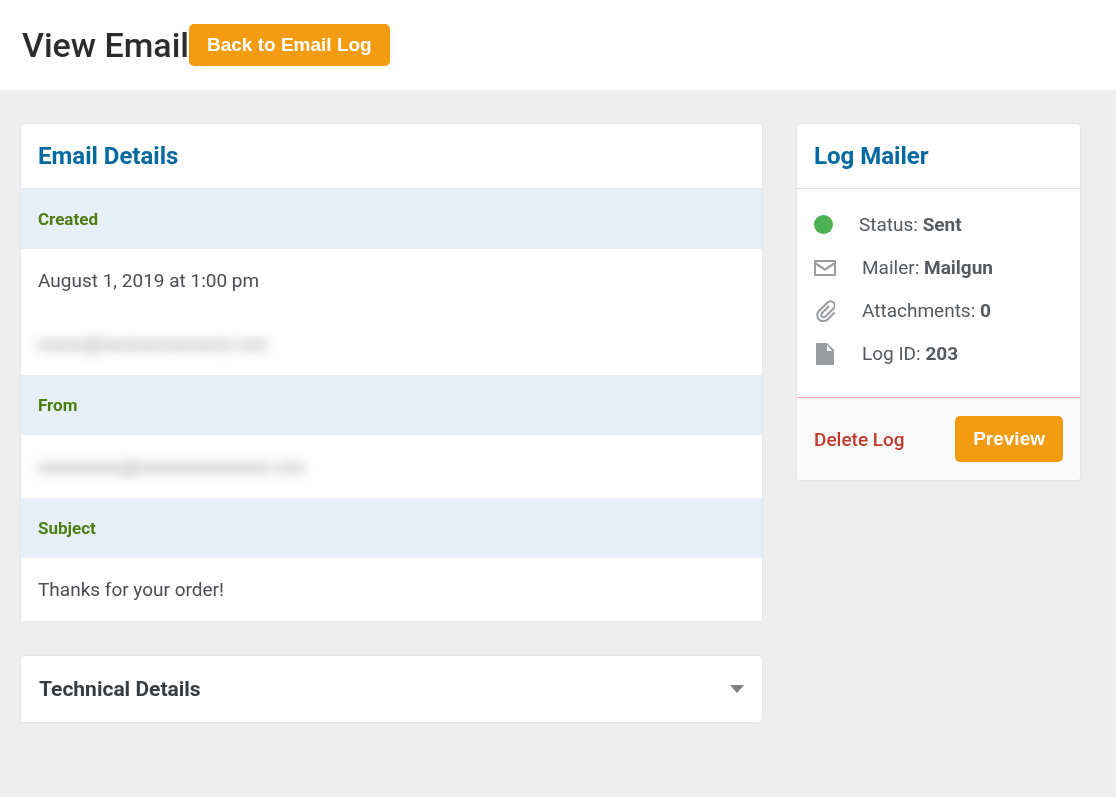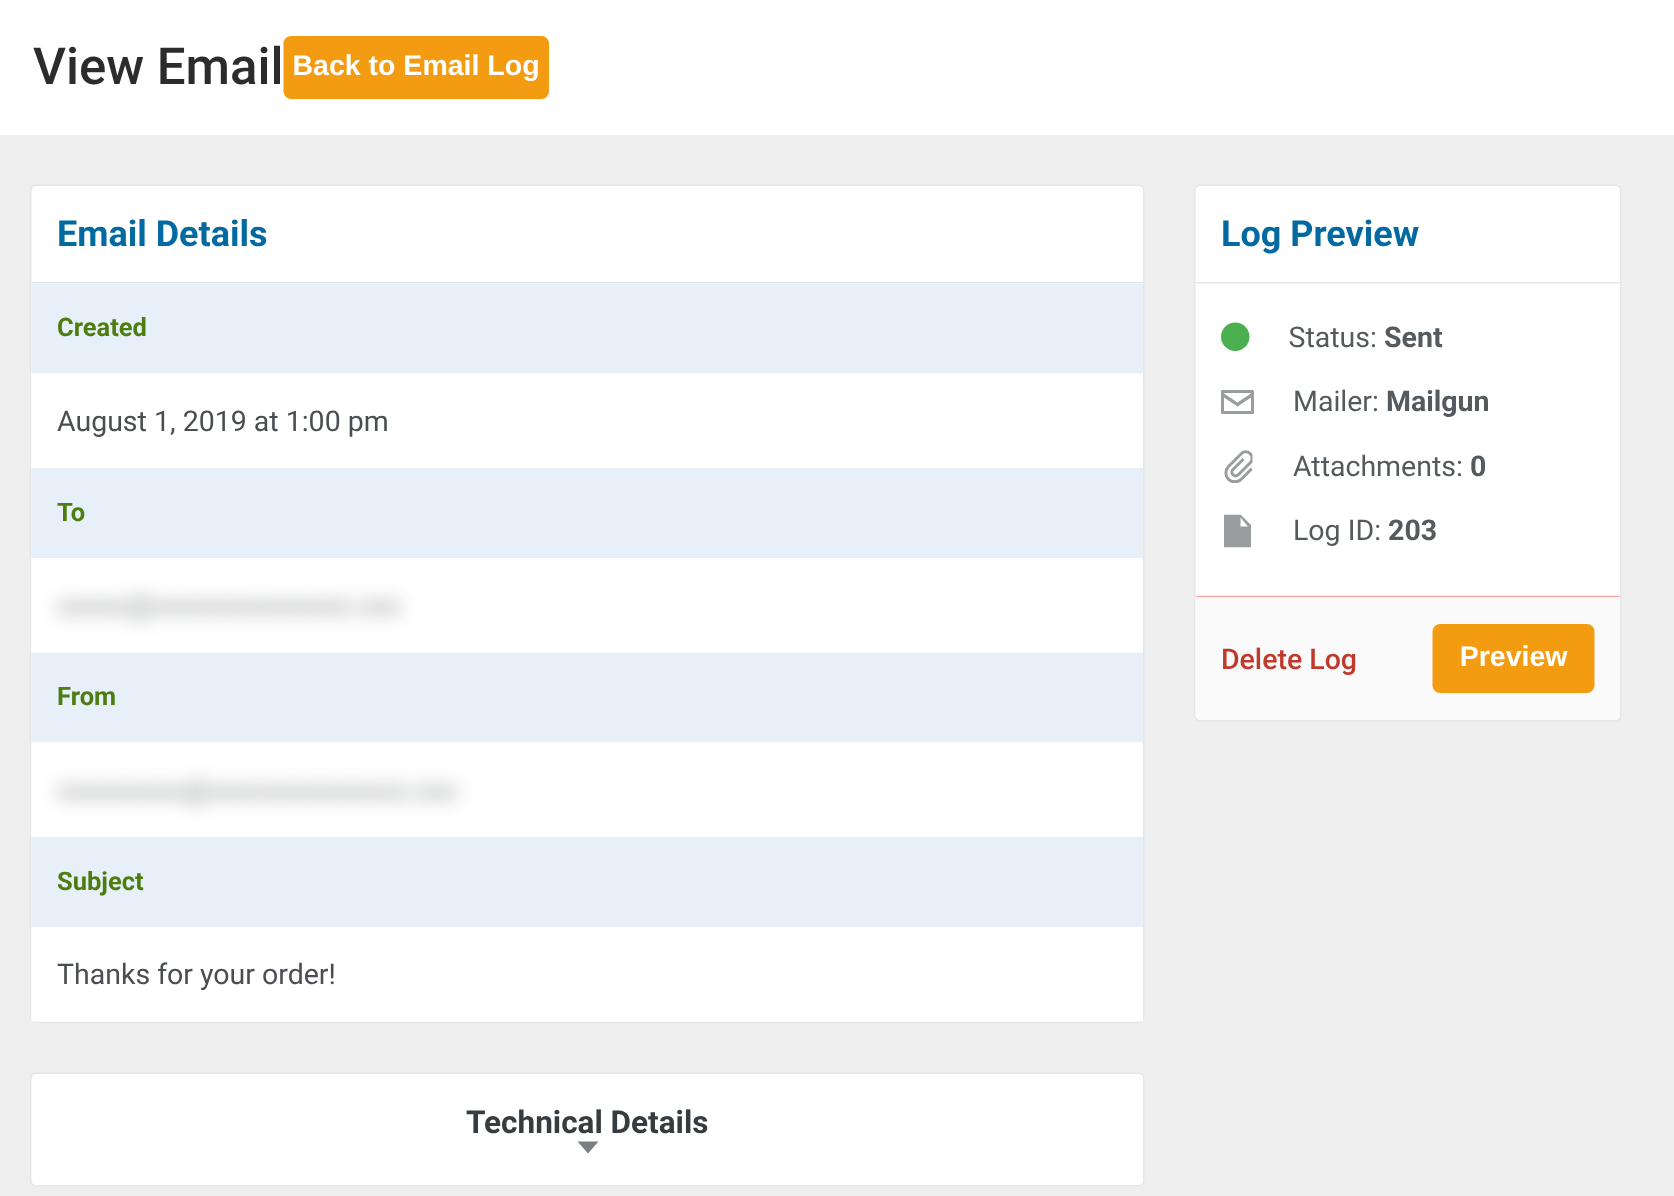--- a/index.html
+++ b/index.html
@@ -20,21 +20,21 @@
     font-weight: 500;
     color: #2c2c2c;
   }
   .btn-orange {
     background: #f39c12;
     color: #fff;
     border: none;
     border-radius: 5px;
     font-size: 19px;
     font-weight: 600;
-    padding: 10px 6px;
+    padding: 10px 18px;
     cursor: pointer;
     text-align: right;
   }
   .content {
     background: #eeeeef;
     padding: 33px 19px 20px 20px;
     display: flex;
     gap: 33px;
     align-items: flex-start;
     min-height: 707px;
@@ -74,21 +74,20 @@
   .tech-panel {
     margin-top: 33px;
     background: #fff;
     border: 1px solid #e4e6e8;
     border-radius: 4px;
     padding: 21px 18px;
     display: flex;
     align-items: center;
     justify-content: space-between;
     cursor: pointer;
-    flex-direction: column;
   }
   .tech-title {
     font-size: 21px;
     font-weight: 700;
     color: #373c40;
   }
   .chevron {
     width: 0; height: 0;
     border-left: 7px solid transparent;
     border-right: 7px solid transparent;
@@ -157,39 +156,38 @@
 </div>
 
 <div class="content">
   <div class="left-col">
     <div class="panel">
       <div class="panel-header">Email Details</div>
 
       <div class="row-label">Created</div>
       <div class="row-value">August 1, 2019 at 1:00 pm</div>
 
-      <div class="row-label">To</div>
       <div class="row-value"><span class="blurred">xxxxx@xxxxxxxxxxxxxx.xxx</span></div>
 
       <div class="row-label">From</div>
       <div class="row-value"><span class="blurred">xxxxxxxxx@xxxxxxxxxxxxxx.xxx</span></div>
 
       <div class="row-label">Subject</div>
       <div class="row-value">Thanks for your order!</div>
     </div>
 
     <div class="tech-panel">
       <div class="tech-title">Technical Details</div>
       <div class="chevron"></div>
     </div>
   </div>
 
   <div class="right-col">
     <div class="panel">
-      <div class="panel-header">Log Preview</div>
+      <div class="panel-header">Log Mailer</div>
 
       <div class="log-body">
         <div class="log-row">
           <div class="status-dot"></div>
           <div class="log-text"><span>Status: </span><b>Sent</b></div>
         </div>
 
         <div class="log-row">
           <div class="icon-slot">
             <svg width="22" height="16" viewBox="0 0 22 16">

